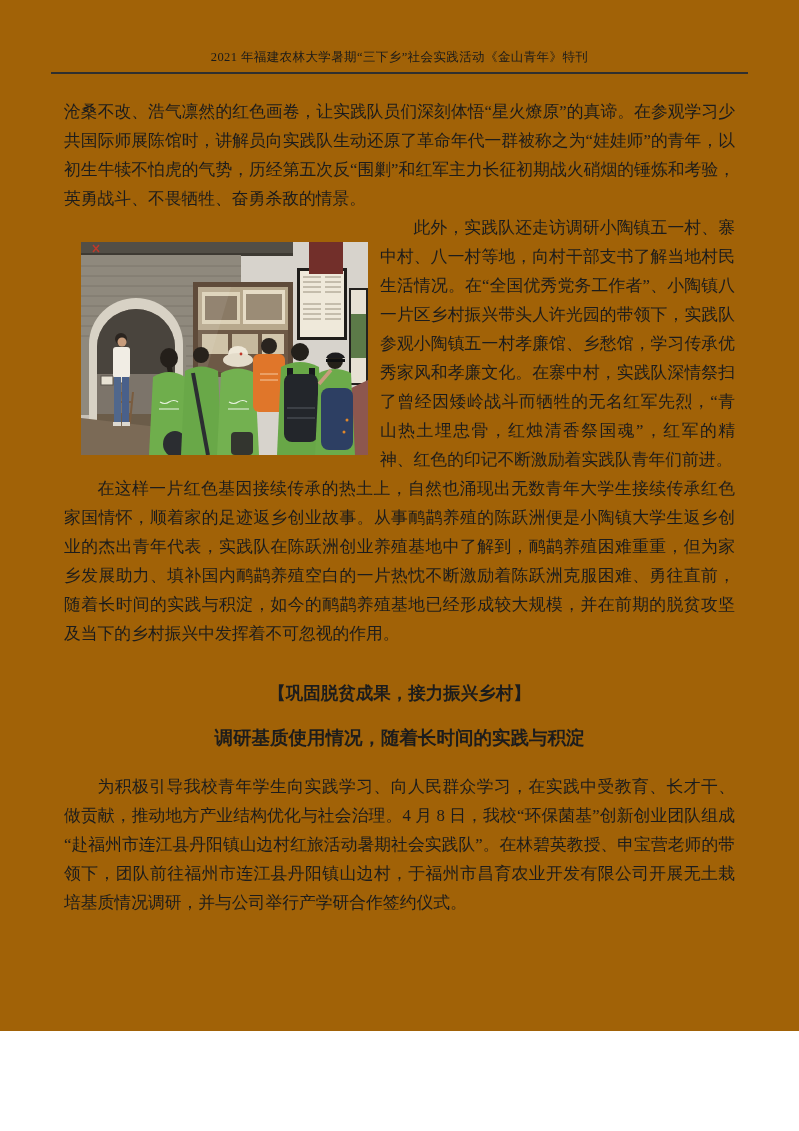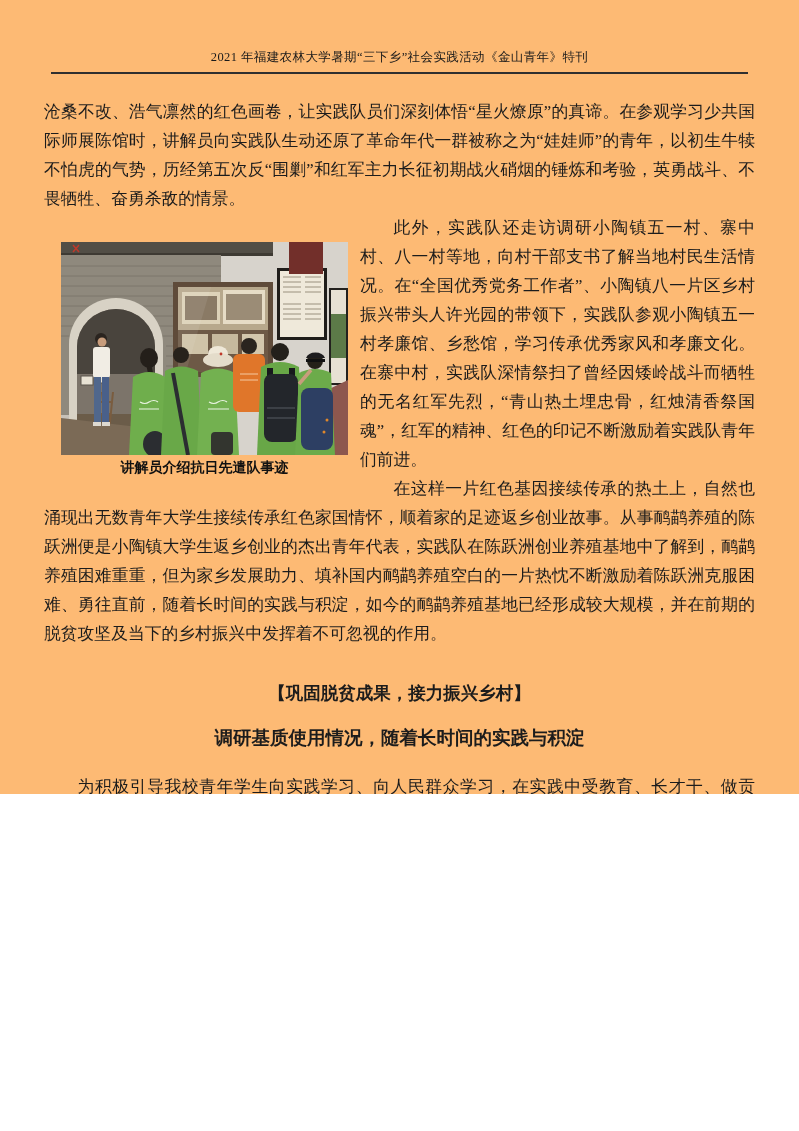--- a/index.html
+++ b/index.html
@@ -1,34 +1,34 @@
 <!DOCTYPE html>
 <html lang="zh"><head>
 <meta charset="utf-8">
 <style>
   html, body { margin: 0; padding: 0; background: #ffffff; }
   .page {
     position: relative;
     width: 799px;
-    height: 794px;
-    background: #fdba74;
+    height: 1031px;
+    background: #a16207;
     overflow: hidden;
     font-family: "Liberation Serif", "DejaVu Serif", serif;
     color: #1c1c1c;
   }
   .header { margin: 0 51px; padding-top: 49px; border-bottom: 2px solid #2f2f2f; }
   .header-title {
     text-align: center;
     font-size: 12.5px;
     letter-spacing: 0.4px;
     padding-bottom: 6px;
     color: #1a1a1a;
   }
   .article {
-    margin: 0 44px;
+    margin: 0 64px;
     padding-top: 23px;
     font-size: 16.8px;
     line-height: 29px;
     text-align: justify;
   }
   .para { margin: 0; }
   .indent { text-indent: 2em; }
   .photo-figure {
     float: left;
     width: 287px;
@@ -208,21 +208,20 @@
 
         <circle cx="254" cy="119" r="8" fill="#242019"></circle>
         <path d="M245 116 a10 8 0 0 1 19 0 z" fill="#1d1c1e"></path>
         <rect x="245" y="117" width="19" height="3" fill="#101011"></rect>
         <path d="M238 131 q16 -8 32 0 l4 82 h-40 z" fill="#6cab4a"></path>
         <path d="M250 128 l-12 14" stroke="#c89d7c" stroke-width="3.5" fill="none"></path>
         <rect x="240" y="146" width="32" height="62" rx="8" fill="#2d3f63"></rect>
         <circle cx="266" cy="178" r="1.5" fill="#e0872a"></circle>
         <circle cx="263" cy="190" r="1.5" fill="#e0872a"></circle>
       </svg>
-      <figcaption class="photo-caption">讲解员介绍抗日先遣队事迹</figcaption>
     </figure>
 
     <p class="para indent">此外，实践队还走访调研小陶镇五一村、寨中村、八一村等地，向村干部支书了解当地村民生活情况。在“全国优秀党务工作者”、小陶镇八一片区乡村振兴带头人许光园的带领下，实践队参观小陶镇五一村孝廉馆、乡愁馆，学习传承优秀家风和孝廉文化。在寨中村，实践队深情祭扫了曾经因矮岭战斗而牺牲的无名红军先烈，“青山热土埋忠骨，红烛清香祭国魂”，红军的精神、红色的印记不断激励着实践队青年们前进。</p>
     <p class="para indent">在这样一片红色基因接续传承的热土上，自然也涌现出无数青年大学生接续传承红色家国情怀，顺着家的足迹返乡创业故事。从事鸸鹋养殖的陈跃洲便是小陶镇大学生返乡创业的杰出青年代表，实践队在陈跃洲创业养殖基地中了解到，鸸鹋养殖困难重重，但为家乡发展助力、填补国内鸸鹋养殖空白的一片热忱不断激励着陈跃洲克服困难、勇往直前，随着长时间的实践与积淀，如今的鸸鹋养殖基地已经形成较大规模，并在前期的脱贫攻坚及当下的乡村振兴中发挥着不可忽视的作用。</p>
 
     <h2 class="section-heading">【巩固脱贫成果，接力振兴乡村】</h2>
     <h3 class="sub-heading">调研基质使用情况，随着长时间的实践与积淀</h3>
 
     <p class="para indent spaced">为积极引导我校青年学生向实践学习、向人民群众学习，在实践中受教育、长才干、做贡献，推动地方产业结构优化与社会治理。4 月 8 日，我校“环保菌基”创新创业团队组成“赴福州市连江县丹阳镇山边村红旅活动暑期社会实践队”。在林碧英教授、申宝营老师的带领下，团队前往福州市连江县丹阳镇山边村，于福州市昌育农业开发有限公司开展无土栽培基质情况调研，并与公司举行产学研合作签约仪式。</p>
   </main>

